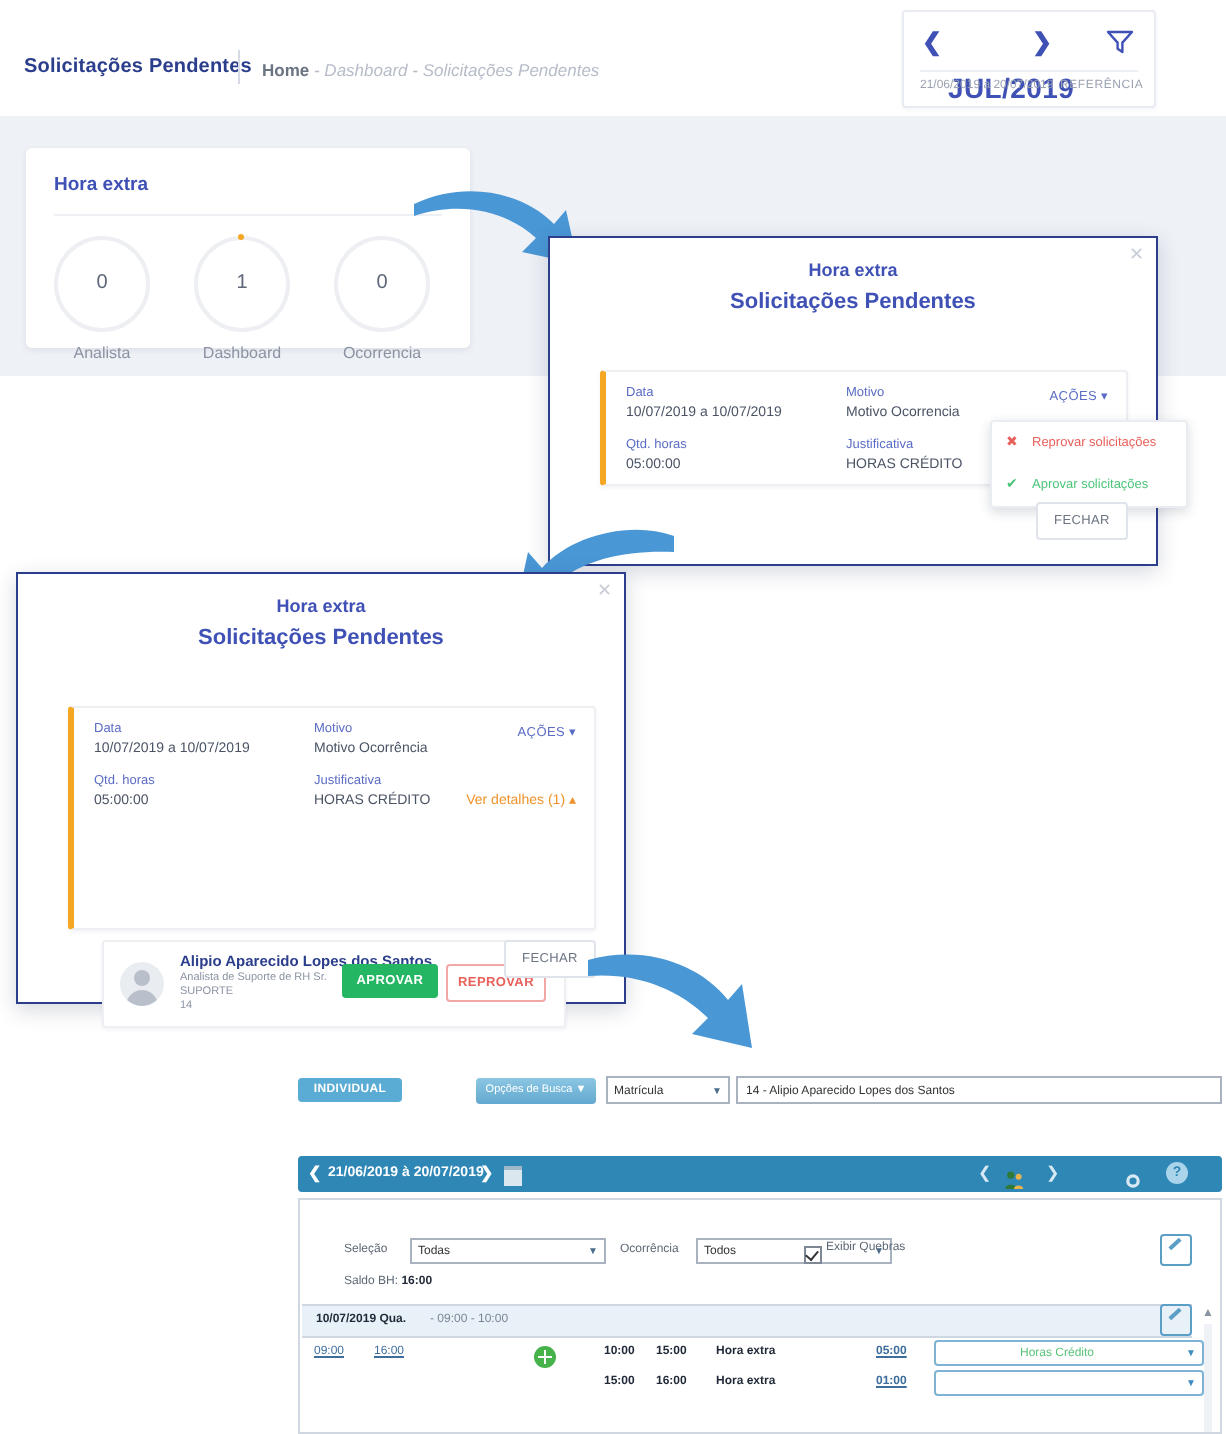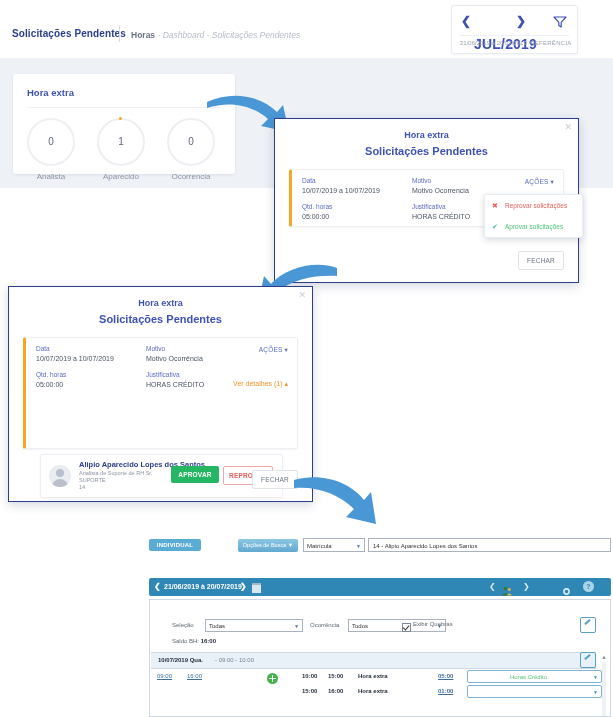--- a/index.html
+++ b/index.html
@@ -100,23 +100,24 @@
   .m-sub{
     position:absolute;left:0;top:26px;width:100%;text-align:center;
     font-size:11px;color:#3f51b5;font-weight:bold;
   }
   .m-close{
     position:absolute;right:6px;top:4px;font-size:9px;color:#c9ced8;cursor:pointer;line-height:1;
   }
   .m-body{position:absolute;left:0;right:0;top:48px;bottom:0;}
 
   .req-card{
-    position:absolute;left:14px;right:14px;background:#fff;
+    position:absolute;left:25px;right:14px;background:#fff;
     border:1px solid #edeff3;border-left:3px solid #f5a623;border-radius:2px;
     box-shadow:0 1px 2px rgba(40,50,80,.06);
+    margin-top:16px;
   }
   .m1 .req-card{top:2px;height:56px;}
   .m2 .req-card{top:2px;height:110px;}
   .fld-lbl{position:absolute;font-size:6.5px;color:#5b6cc4;}
   .fld-val{position:absolute;font-size:7px;color:#4a5364;}
   .acoes{
     position:absolute;font-size:6.5px;color:#5b6cc4;cursor:pointer;letter-spacing:.2px;
   }
   .verdet{
     position:absolute;font-size:7px;color:#f0932b;cursor:pointer;
@@ -253,21 +254,21 @@
 </head>
 <body>
 
 <div class="stage">
 
   <div class="app-bg">
     <div class="app-header">
       <div class="crumb-title">Solicitações Pendentes</div>
       <div class="crumb-sep"></div>
       <div class="crumb-home">
-        <b>Horas</b><span class="crumb-rest"> - Dashboard - Solicitações Pendentes</span>
+        <b>Home</b><span class="crumb-rest"> - Dashboard - Solicitações Pendentes</span>
       </div>
 
       <div class="ref-box">
         <div class="ref-top">
           <div class="ref-chevL">❮</div>
           <div class="ref-month">JUL/2019</div>
           <div class="ref-chevR">❯</div>
           <div class="ref-filter">
             <svg width="14" height="12" viewBox="0 0 14 12">
                 <path d="M1 1h12L8.2 6.3V11L5.8 9.4V6.3z" fill="none" stroke="#3f51b5" stroke-width="1.2" stroke-linejoin="round"></path>
@@ -288,21 +289,21 @@
         <div class="ring">
           <span>0</span>
         </div>
         <div class="kpi-label">Analista</div>
       </div>
 
       <div class="kpi k2">
         <div class="ring pending">
           <span>1</span>
         </div>
-        <div class="kpi-label">Aparecido</div>
+        <div class="kpi-label">Dashboard</div>
       </div>
 
       <div class="kpi k3">
         <div class="ring">
           <span>0</span>
         </div>
         <div class="kpi-label">Ocorrencia</div>
       </div>
     </div>
   </div>

